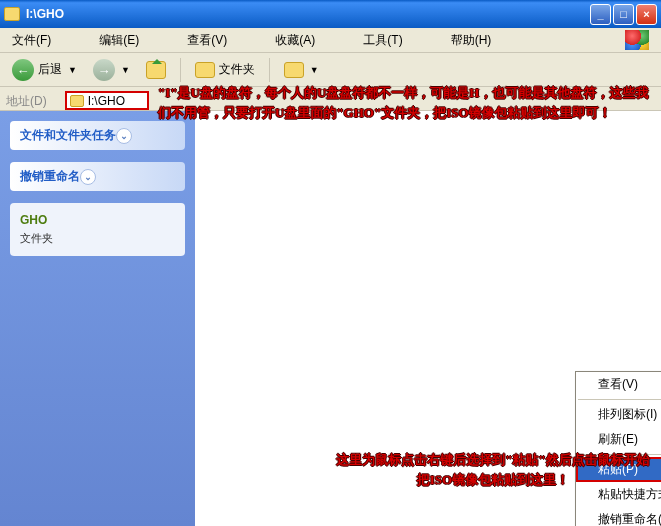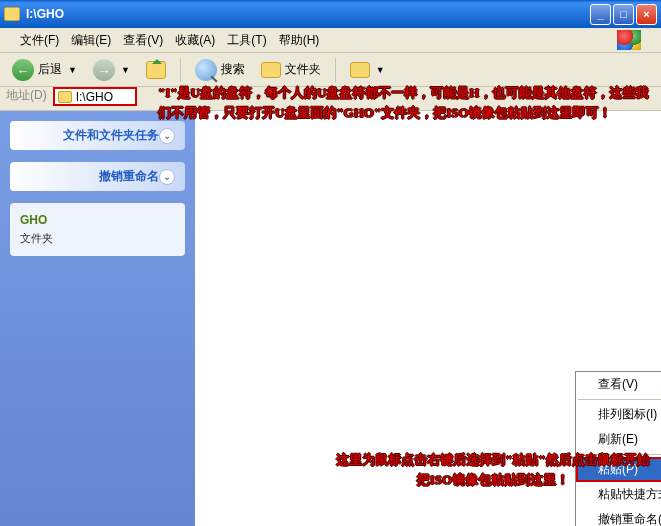--- a/index.html
+++ b/index.html
@@ -6,46 +6,46 @@
 body { background: #ece9d8; width: 661px; height: 526px; position: relative; overflow: hidden; }
 
 .titlebar { height: 28px; background: linear-gradient(to bottom, #0a5bc4, #3b8cf5 10%, #0a5bc4); display: flex; align-items: center; padding: 0 4px; color: white; font-weight: bold; }
 .titlebar .folder-ico { width: 16px; height: 14px; background: #f7d96f; border: 1px solid #c9a227; border-radius: 2px; margin-right: 6px; }
 .titlebar .title { flex: 1; }
 .winbtns { display: flex; gap: 2px; }
 .winbtn { width: 21px; height: 21px; border: 1px solid #fff; border-radius: 3px; display: flex; align-items: center; justify-content: center; font-weight: bold; font-size: 11px; }
 .winbtn.min, .winbtn.max { background: linear-gradient(to bottom, #7ba7e8, #2c5fc0); color: white; }
 .winbtn.close { background: linear-gradient(to bottom, #f08070, #d42f12); color: white; }
 
-.menubar { height: 25px; background: #ece9d8; display: flex; align-items: center; padding: 0 20px; border-bottom: 1px solid #cac6b6; }
+.menubar { height: 25px; background: #ece9d8; display: flex; align-items: center; padding: 0 12px; border-bottom: 1px solid #cac6b6; gap: 36px; }
 .menubar .item { margin-right: 12px; cursor: default; }
 .menubar .xp { width: 24px; height: 20px; margin-left: auto; background: radial-gradient(circle at 30% 30%, #ff6b6b, #d62828 40%, transparent 41%), radial-gradient(circle at 70% 30%, #6bcb77, #2e8b2e 40%, transparent 41%), radial-gradient(circle at 30% 70%, #4d96ff, #1f5fc0 40%, transparent 41%), radial-gradient(circle at 70% 70%, #ffd93d, #d4a017 40%, transparent 41%); }
 
 .toolbar { height: 34px; background: #ece9d8; display: flex; align-items: center; padding: 0 6px; border-bottom: 1px solid #cac6b6; gap: 4px; }
 .tb-btn { display: flex; align-items: center; padding: 2px 6px; border-radius: 3px; gap: 4px; }
 .tb-ico { width: 22px; height: 22px; border-radius: 50%; display: flex; align-items: center; justify-content: center; color: white; font-size: 13px; }
 .tb-ico.back { background: linear-gradient(to bottom, #7fc77f, #3a9a3a); }
 .tb-ico.fwd { background: linear-gradient(to bottom, #c8d8c8, #9ab09a); }
 .tb-ico.up { background: #f7d96f; border: 1px solid #c9a227; border-radius: 3px; width: 20px; height: 18px; position: relative; }
 .tb-ico.up::after { content: ""; position: absolute; top: -8px; left: 5px; border: 5px solid transparent; border-bottom-color: #3a9a3a; }
 .tb-ico.search { background: radial-gradient(circle at 35% 35%, #cce5ff, #5a9bd5); position: relative; }
 .tb-ico.search::after { content: ""; position: absolute; width: 2px; height: 8px; background: #5a5a5a; bottom: -2px; right: 2px; transform: rotate(-45deg); }
 .tb-ico.folders { background: #f7d96f; border: 1px solid #c9a227; border-radius: 3px; width: 20px; height: 16px; }
 .tb-sep { width: 1px; height: 24px; background: #cac6b6; margin: 0 4px; }
 .dd { font-size: 9px; margin-left: 2px; }
 
-.addressbar { height: 24px; background: #ece9d8; display: flex; align-items: flex-start; padding: 0 6px; border-bottom: 1px solid #cac6b6; gap: 6px; }
+.addressbar { height: 24px; background: #ece9d8; display: flex; align-items: flex-end; padding: 0 6px; border-bottom: 1px solid #cac6b6; gap: 18px; }
 .addr-label { color: #888; }
 .addr-input { flex: 0 0 84px; height: 19px; border: 2px solid #d40000; background: white; display: flex; align-items: center; padding: 0 3px; gap: 4px; }
 .addr-ico { width: 14px; height: 12px; background: #f7d96f; border: 1px solid #c9a227; border-radius: 2px; }
 
 .body-area { display: flex; height: calc(526px - 28px - 25px - 34px - 24px); }
 .sidebar { width: 195px; background: linear-gradient(to bottom, #7a9ee6, #6485d1); padding: 10px; display: flex; flex-direction: column; gap: 12px; }
 .side-panel { background: #eff3fb; border-radius: 4px; overflow: hidden; }
-.side-hd { background: linear-gradient(to right, #fff, #c7d8f6); padding: 6px 10px; color: #215dc6; font-weight: bold; display: flex; align-items: center; justify-content: flex-end; }
+.side-hd { background: linear-gradient(to right, #fff, #c7d8f6); padding: 6px 10px; color: #215dc6; font-weight: bold; display: flex; align-items: center; justify-content: flex-start; }
 .side-hd .chev { width: 16px; height: 16px; border: 1px solid #a7bde4; border-radius: 50%; display: flex; align-items: center; justify-content: center; color: #5a7fc0; font-size: 9px; background: #fff; }
 .side-body { padding: 8px 10px; color: #215dc6; line-height: 1.6; }
 .side-body .l3 { color: #333; font-size: 11px; }
 
 .content { flex: 1; background: white; position: relative; }
 
 .ctx-menu { position: absolute; top: 260px; left: 380px; width: 176px; background: #fff; border: 1px solid #8a867a; box-shadow: 2px 2px 3px rgba(0,0,0,.3); }
 .ctx-item { padding: 4px 20px 4px 22px; display: flex; align-items: center; justify-content: space-between; }
 .ctx-item.sel { background: #316ac5; color: white; border: 2px solid #d40000; padding: 2px 18px 2px 20px; }
 .ctx-sep { height: 1px; background: #cac6b6; margin: 2px 2px; }
@@ -84,24 +84,20 @@
     <span class="dd">▼</span>
   </div>
   <div class="tb-btn">
     <div class="tb-ico fwd">→</div>
     <span class="dd">▼</span>
   </div>
   <div class="tb-btn">
     <div class="tb-ico up"></div>
   </div>
   <div class="tb-sep"></div>
-  <div class="tb-btn">
-    <div class="tb-ico search"></div>
-    <span>搜索</span>
-  </div>
   <div class="tb-btn">
     <div class="tb-ico folders"></div>
     <span>文件夹</span>
   </div>
   <div class="tb-sep"></div>
   <div class="tb-btn">
     <div class="tb-ico folders"></div>
     <span class="dd">▼</span>
   </div>
 </div>

